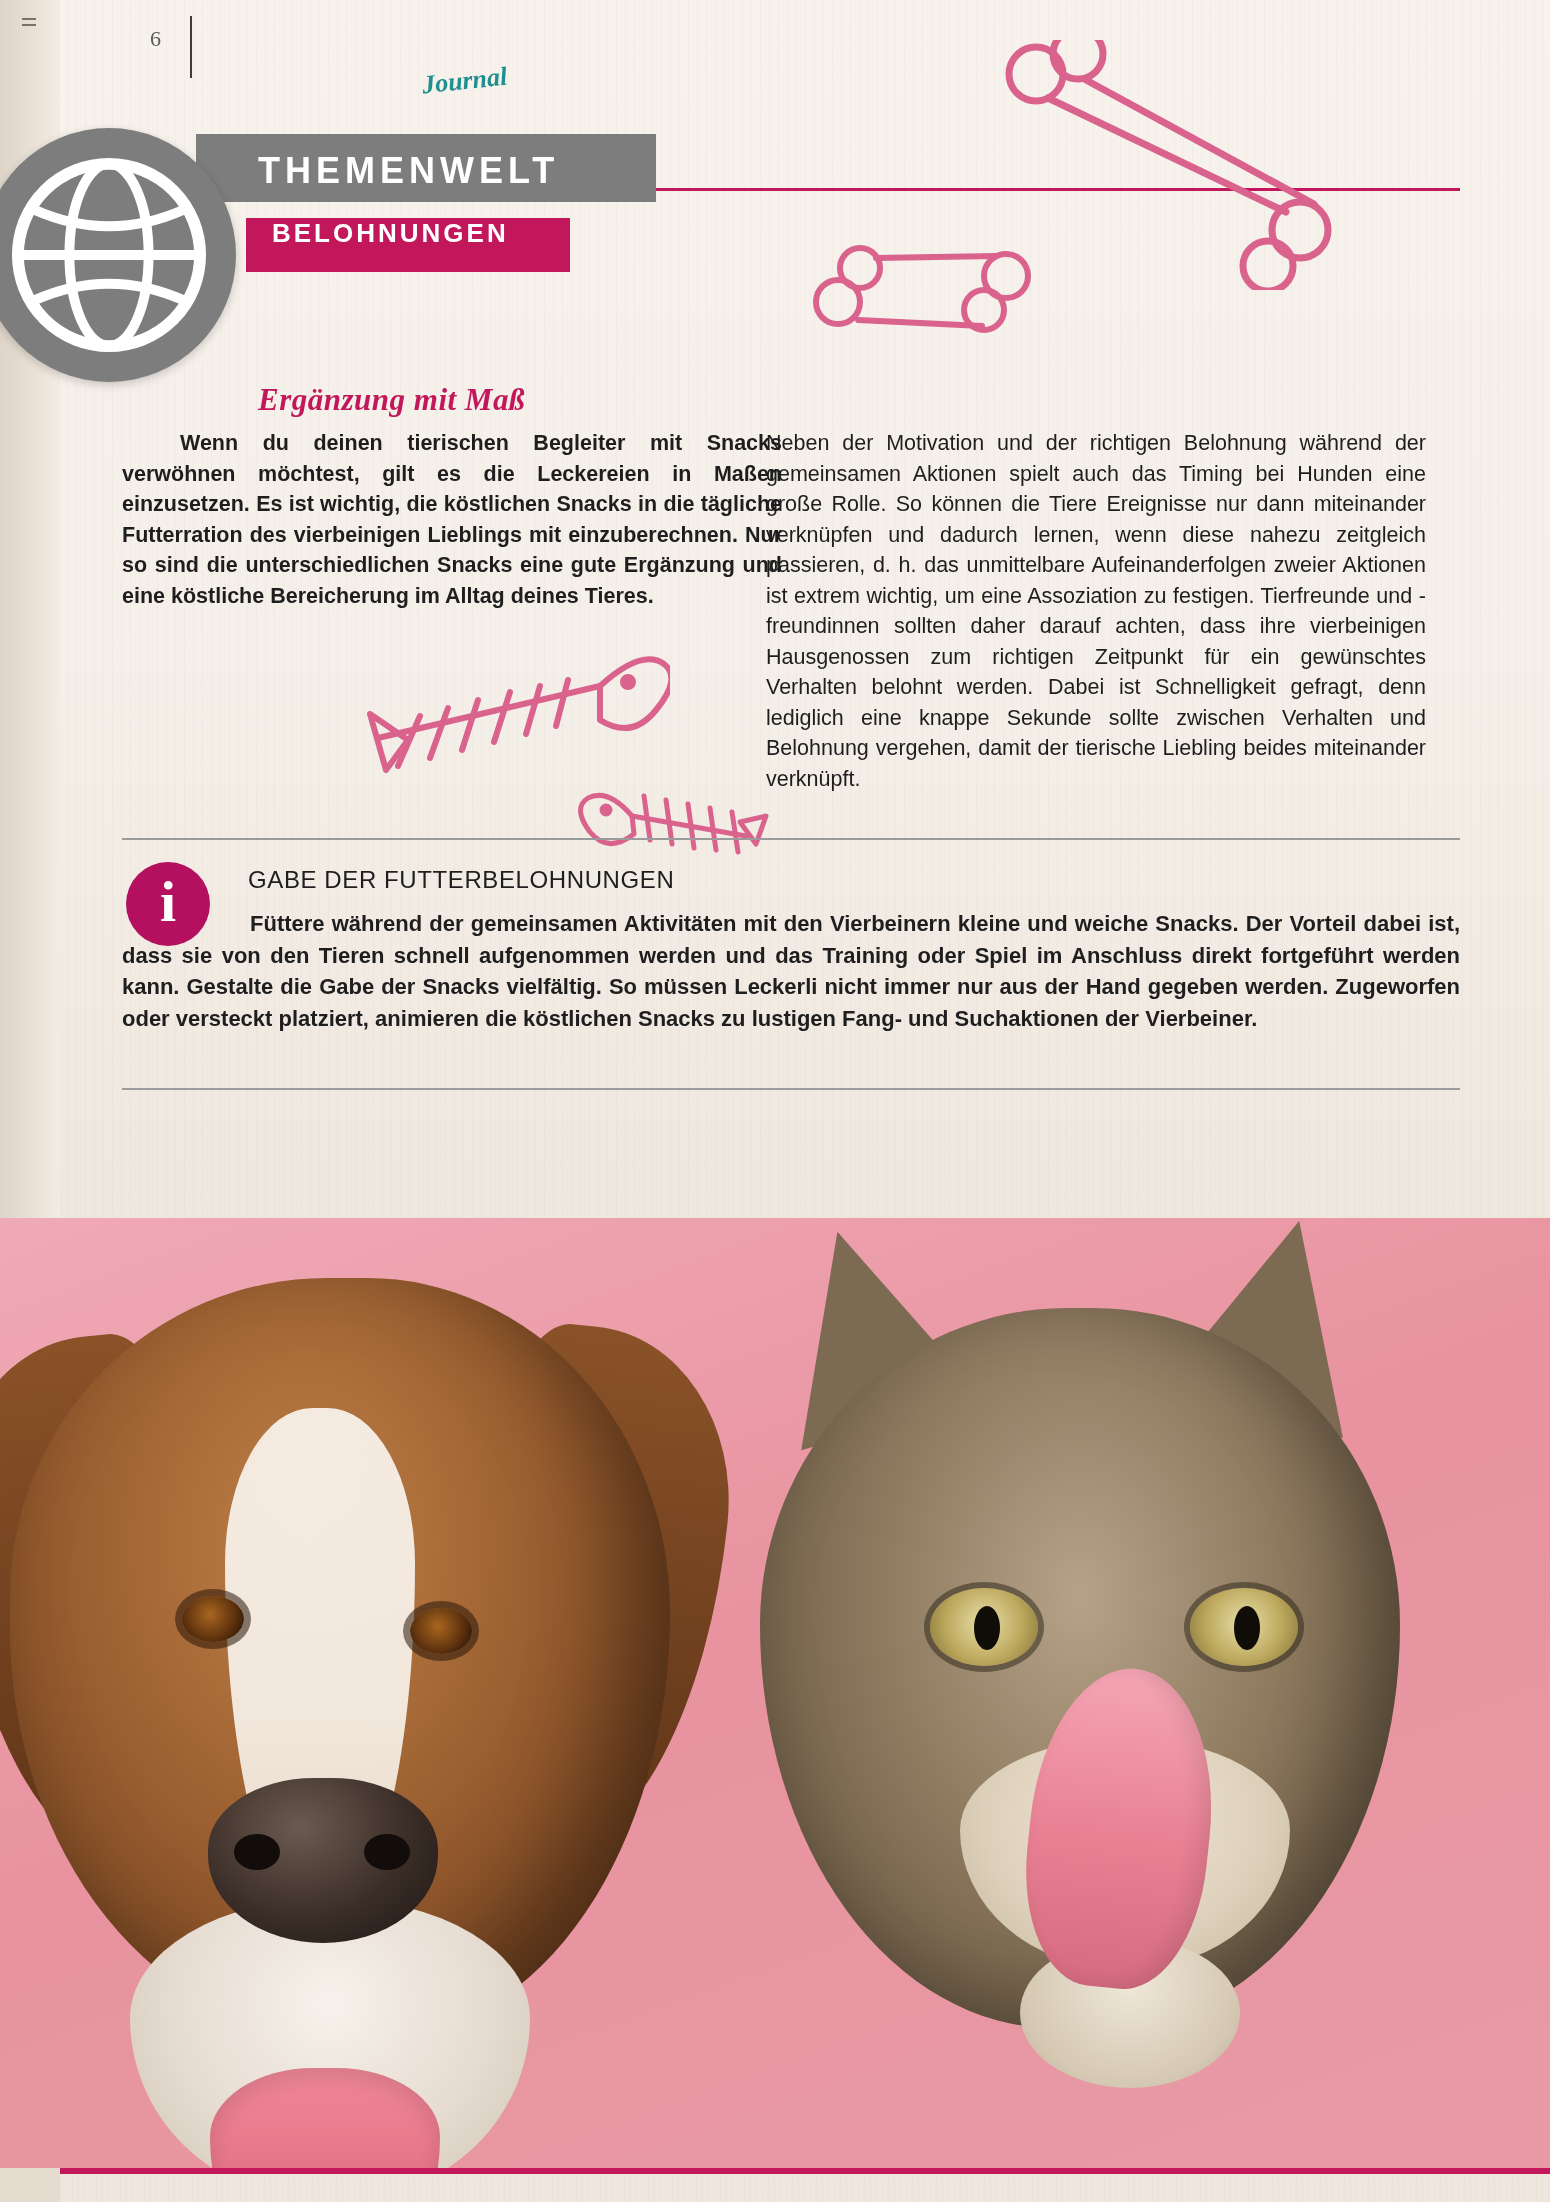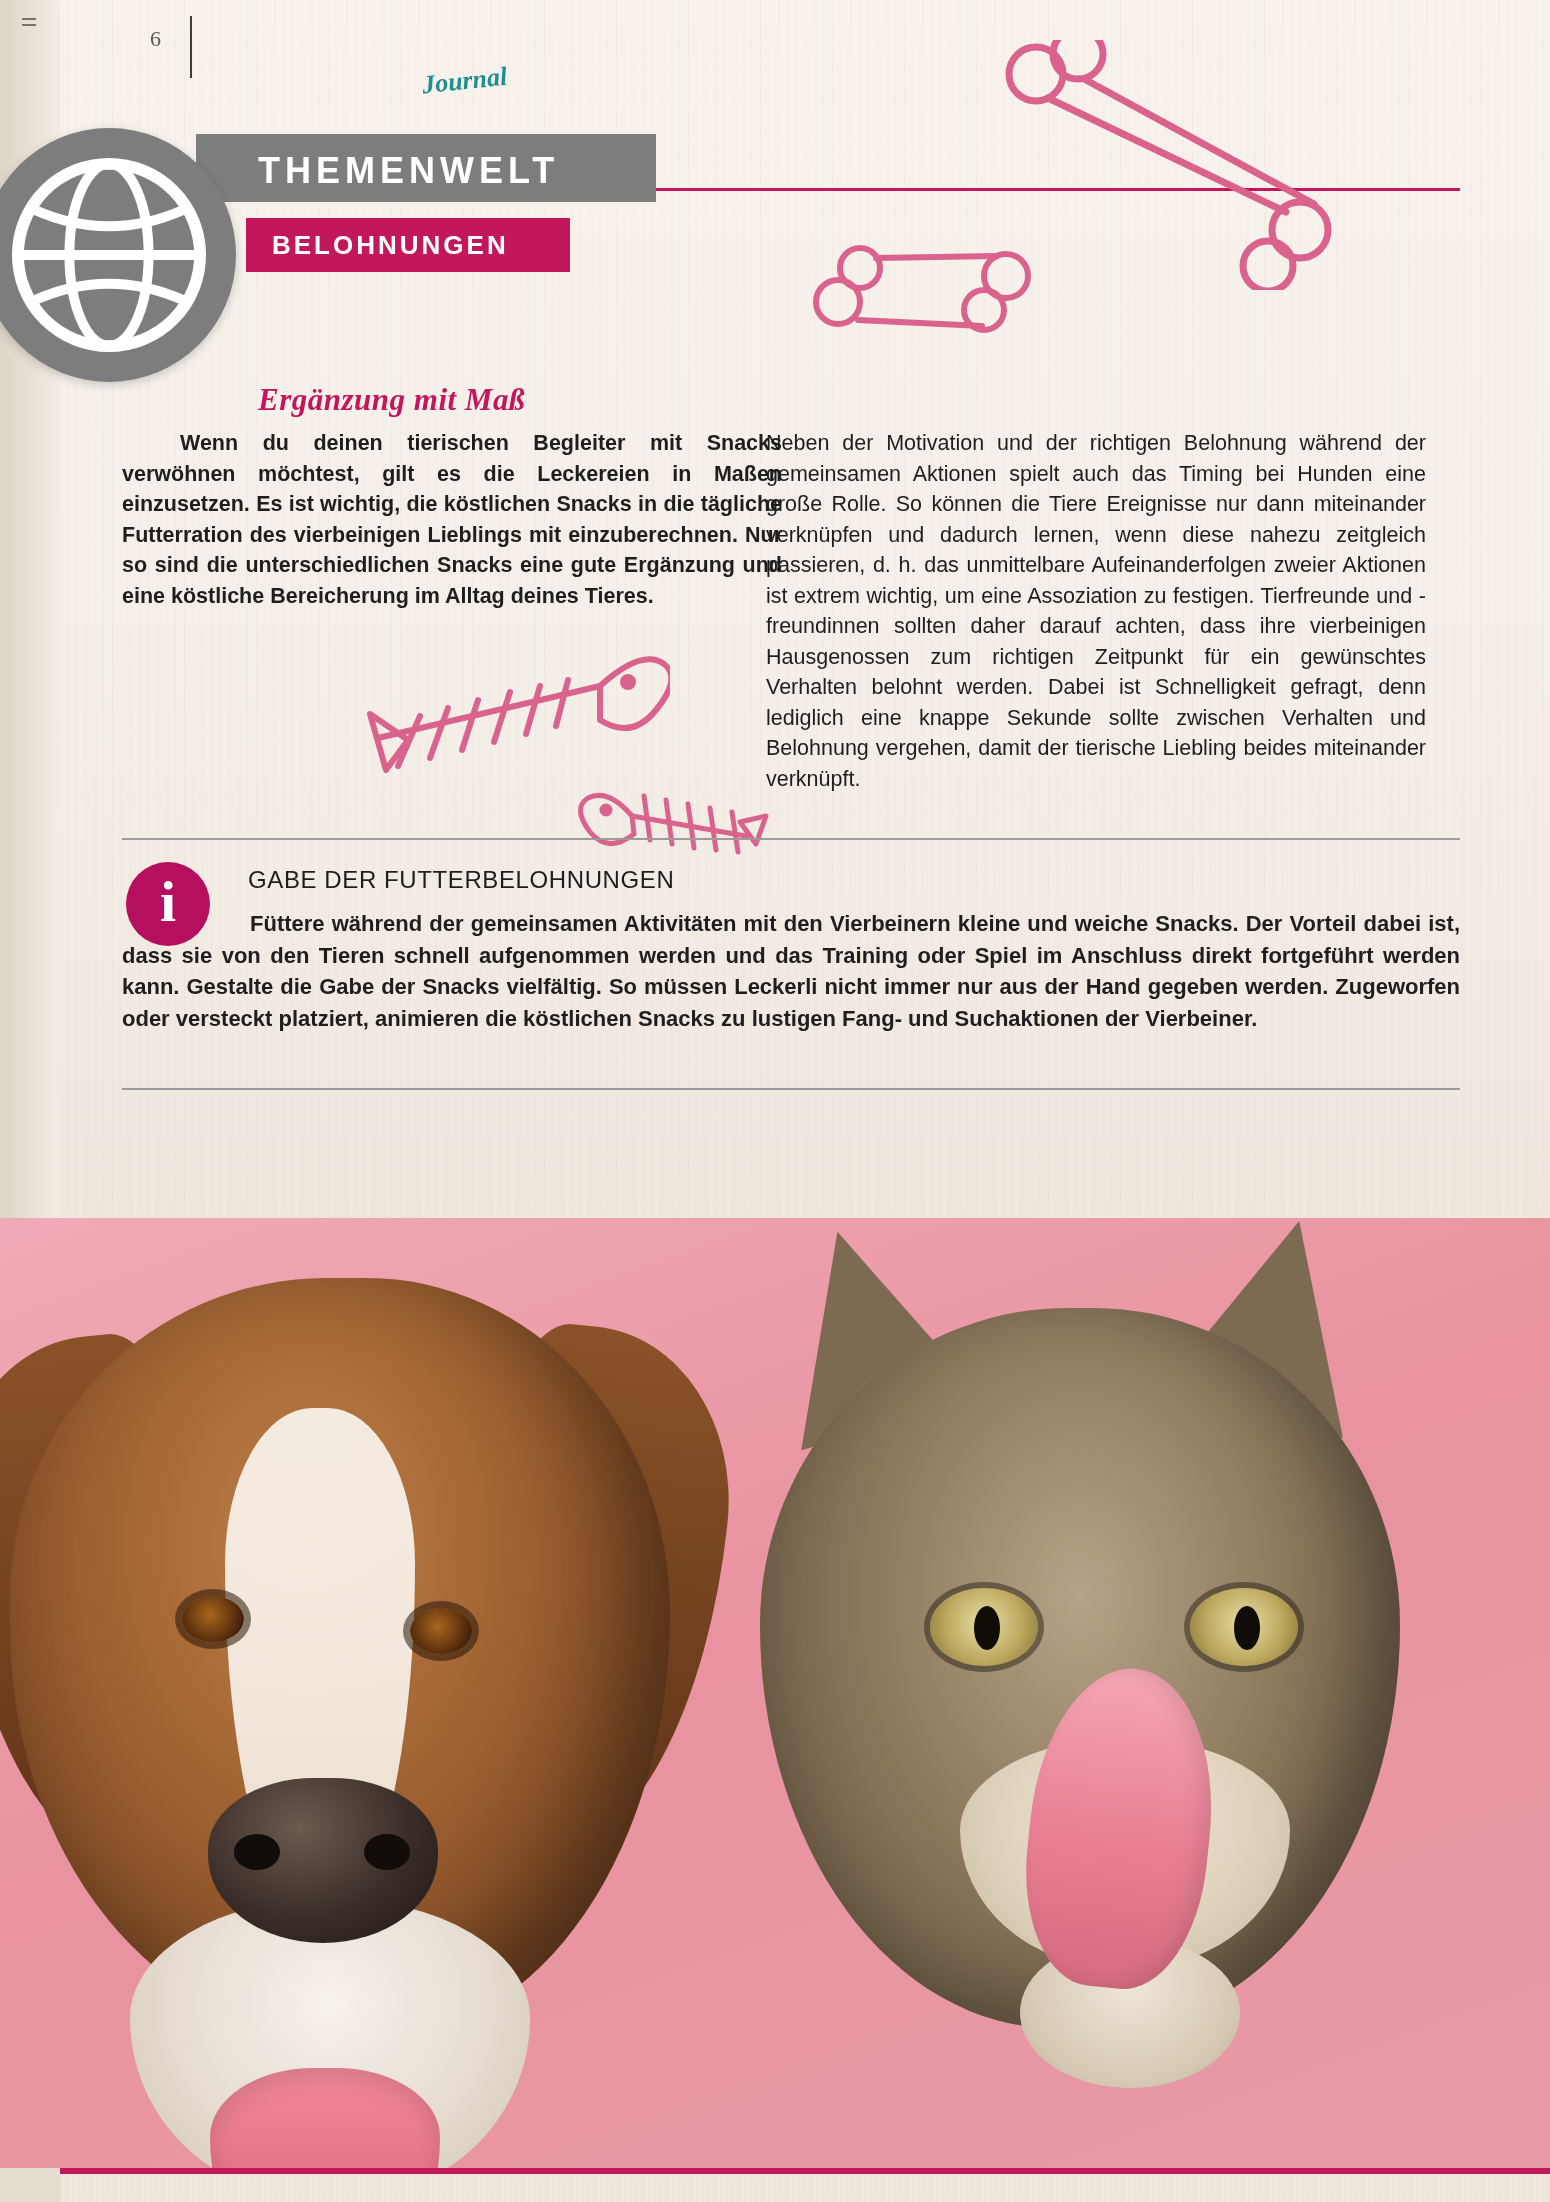--- a/index.html
+++ b/index.html
@@ -106,21 +106,21 @@
     color: #ffffff;
   }
   .banner-pink {
     position: absolute;
     left: 246px; top: 218px;
     width: 324px; height: 54px;
     background: #c2185b;
   }
   .banner-pink-text {
     position: absolute;
-    left: 272px; top: 230px;
+    left: 272px; top: 218px;
     font-size: 26px;
     font-weight: 700;
     letter-spacing: 3px;
     color: #ffffff;
   }
   .banner-line {
     position: absolute;
     left: 640px; top: 188px;
     width: 820px; height: 3px;
     background: #c2185b;

